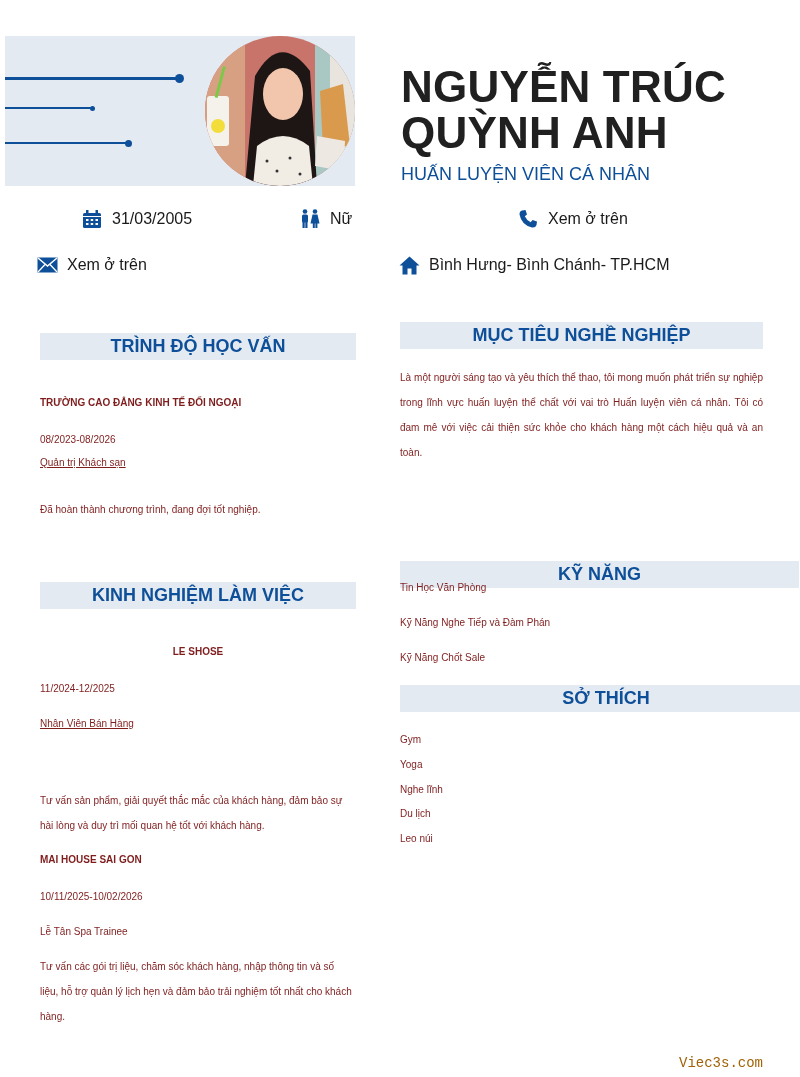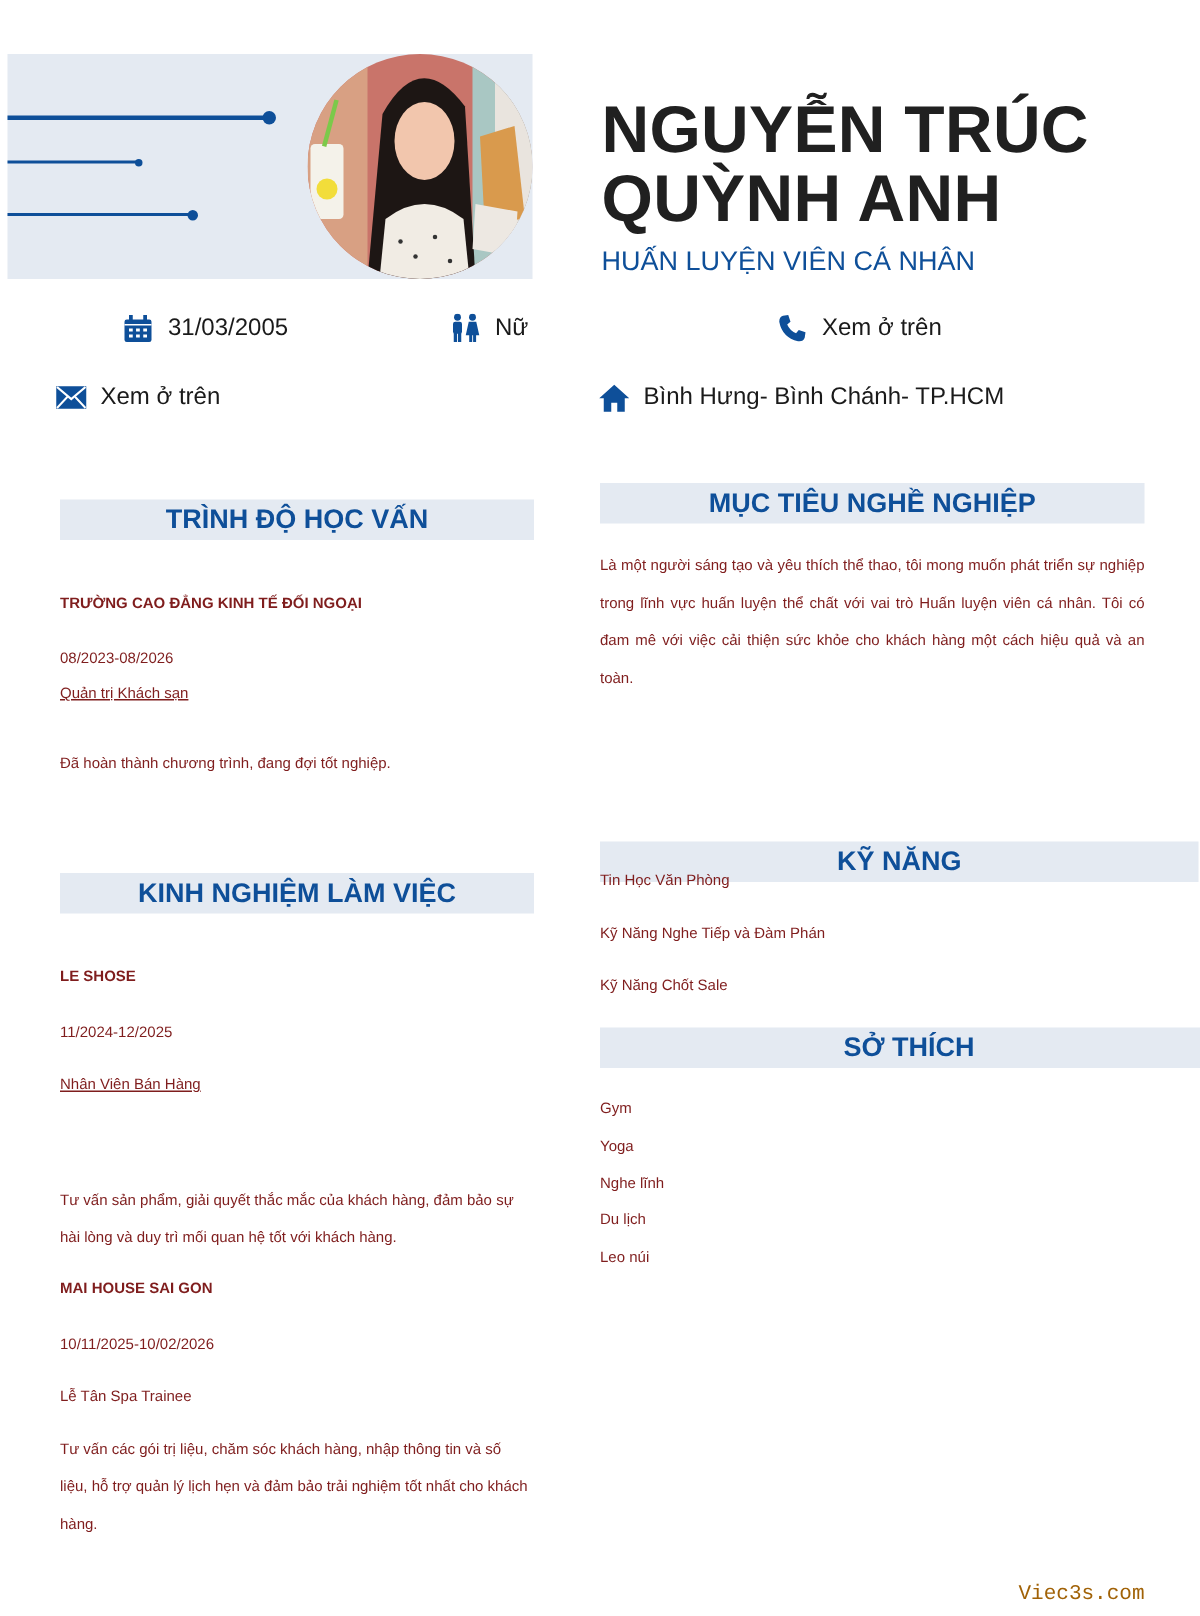--- a/index.html
+++ b/index.html
@@ -130,21 +130,21 @@
 
 <div class="sec-head" style="left:40px;top:333px;width:316px;">TRÌNH ĐỘ HỌC VẤN</div>
 <div class="col-text bold" style="left:40px;top:390px;width:320px;">TRƯỜNG CAO ĐẲNG KINH TẾ ĐỐI NGOẠI</div>
 <div class="col-text" style="left:40px;top:427px;width:316px;">08/2023-08/2026</div>
 <div class="col-text" style="left:40px;top:450px;width:316px;text-decoration:underline;">Quản trị Khách sạn</div>
 <div class="col-text" style="left:40px;top:497px;width:316px;">Đã hoàn thành chương trình, đang đợi tốt nghiệp.</div>
 
 <div class="sec-head" style="left:40px;top:582px;width:316px;">KINH NGHIỆM LÀM VIỆC</div>
 
 <div>
-  <div class="col-text bold" style="left:40px;top:639px;width:316px;">LE SHOSE</div>
+  <div class="col-text bold" style="left:40px;top:639px;width:316px;text-align:center;">LE SHOSE</div>
   <div class="col-text" style="left:40px;top:676px;width:316px;">11/2024-12/2025</div>
   <div class="col-text" style="left:40px;top:711px;width:316px;text-decoration:underline;">Nhân Viên Bán Hàng</div>
   <div class="col-text" style="left:40px;top:788px;width:312px;">Tư vấn sản phẩm, giải quyết thắc mắc của khách hàng, đảm bảo sự hài lòng và duy trì mối quan hệ tốt với khách hàng.</div>
 </div>
 
 <div>
   <div class="col-text bold" style="left:40px;top:847px;width:316px;">MAI HOUSE SAI GON</div>
   <div class="col-text" style="left:40px;top:884px;width:316px;">10/11/2025-10/02/2026</div>
   <div class="col-text" style="left:40px;top:919px;width:316px;">Lễ Tân Spa Trainee</div>
   <div class="col-text" style="left:40px;top:954px;width:312px;">Tư vấn các gói trị liệu, chăm sóc khách hàng, nhập thông tin và số liệu, hỗ trợ quản lý lịch hẹn và đảm bảo trải nghiệm tốt nhất cho khách hàng.</div>

